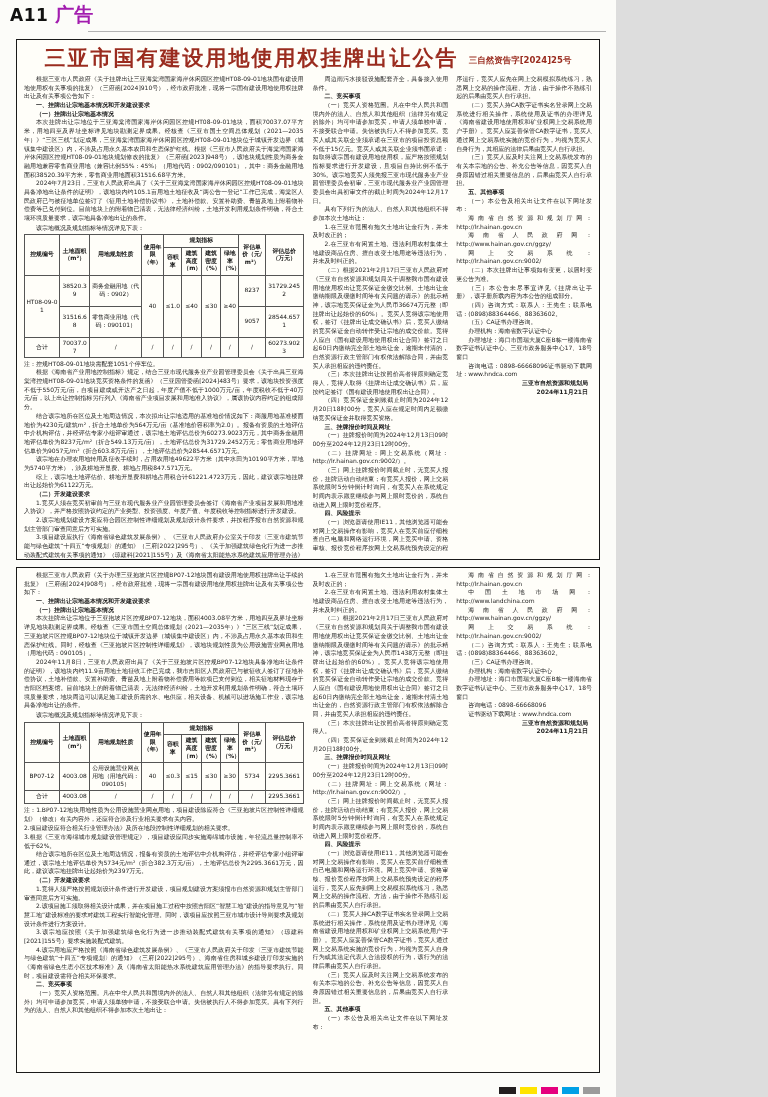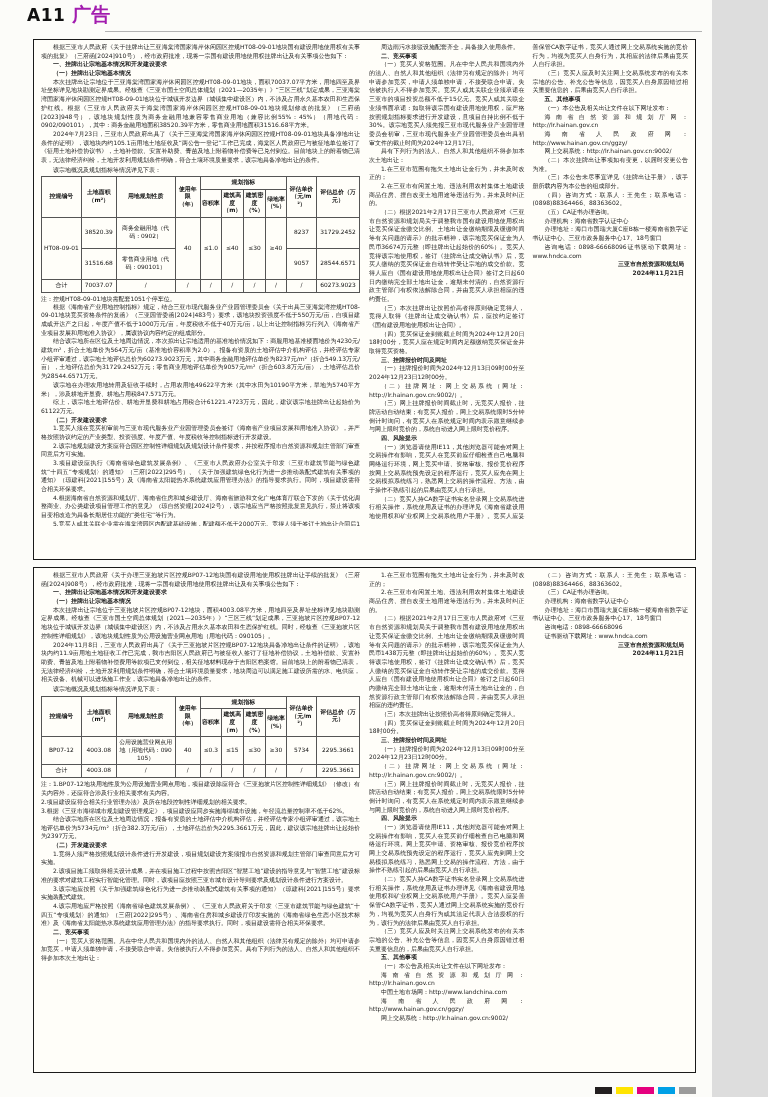--- a/index.html
+++ b/index.html
@@ -1,17 +1,17 @@
 <!DOCTYPE html>
 <html><head>
 <meta charset="utf-8">
 <style>
   html,body{margin:0;padding:0;background:#ddd;}
-  .page{width:712px;height:1097px;background:#fcfcf9;position:relative;overflow:hidden;
-        font-family:"DejaVu Sans","Liberation Sans",sans-serif;color:#1c1c1c;box-sizing:border-box;padding-left:17px;}
+  .page{width:616px;height:1097px;background:#fcfcf9;position:relative;overflow:hidden;
+        font-family:"DejaVu Sans","Liberation Sans",sans-serif;color:#1c1c1c;box-sizing:border-box;}
   
   .page-header{display:flex;justify-content:space-between;align-items:flex-end;padding:4px 12px 1px 10px;height:24px;}
   .hleft{display:flex;align-items:baseline;}
   .pageno{font-size:17px;font-weight:bold;color:#111;letter-spacing:.5px;}
   .section{font-size:19px;font-weight:bold;color:#a21caf;margin-left:7px;}
   .hright{display:flex;align-items:baseline;}
   .dateline{font-size:7.5px;font-weight:bold;color:#222;margin-right:10px;}
   .masthead{font-family:"DejaVu Serif","Liberation Serif",serif;font-style:italic;font-weight:bold;
             font-size:23px;color:#cf2118;line-height:1;letter-spacing:2px;}
   .hrule{border-top:1px solid #b3b3b3;margin:2px 10px 0 88px;}
@@ -54,20 +54,24 @@
 
   <div class="page-header">
     <div class="hleft">
       <span class="pageno">A11</span>
       <span class="section">广告</span>
     </div>
   </div>
   <div class="hrule"></div>
 
   <section class="ann" id="ann1">
+    <div class="title-row">
+      <h1 class="ann-title">三亚市国有建设用地使用权挂牌出让公告</h1>
+      <span class="doc-no">三自然资告字[2024]25号</span>
+    </div>
     <div class="ann-body">
       <div class="half">
         <div>
 
         <p class="para s-p">根据三亚市人民政府《关于挂牌出让三亚海棠湾国家海岸休闲园区控规HT08-09-01地块国有建设用地使用权有关事项的批复》（三府函[2024]910号），经市政府批准，现将一宗国有建设用地使用权挂牌出让及有关事项公告如下：</p>
             <p class="para s-h">一、挂牌出让宗地基本情况和开发建设要求</p>
             <p class="para s-h2">（一）挂牌出让宗地基本情况</p>
             <p class="para s-p">本次挂牌出让宗地位于三亚海棠湾国家海岸休闲园区控规HT08-09-01地块，面积70037.07平方米，用地四至及界址坐标详见地块勘测定界成果。经核查《三亚市国土空间总体规划（2021—2035年）》“三区三线”划定成果，三亚海棠湾国家海岸休闲园区控规HT08-09-01地块位于城镇开发边界（城镇集中建设区）内，不涉及占用永久基本农田和生态保护红线。根据《三亚市人民政府关于海棠湾国家海岸休闲园区控规HT08-09-01地块规划修改的批复》（三府函[2023]948号），该地块规划性质为商务金融用地兼容零售商业用地（兼容比例55%：45%）（用地代码：0902/090101），其中：商务金融用地面积38520.39平方米，零售商业用地面积31516.68平方米。</p>
             <p class="para s-p">2024年7月23日，三亚市人民政府出具了《关于三亚海棠湾国家海岸休闲园区控规HT08-09-01地块具备净地出让条件的证明》，该地块内约105.1亩用地土地征收及“两公告一登记”工作已完成，海棠区人民政府已与被征地单位签订了《征用土地补偿协议书》，土地补偿款、安置补助费、青苗及地上附着物补偿费等已兑付到位。目前地块上的附着物已清表，无法律经济纠纷，土地开发利用规划条件明确，符合土壤环境质量要求，该宗地具备净地出让的条件。</p>
           </div>

